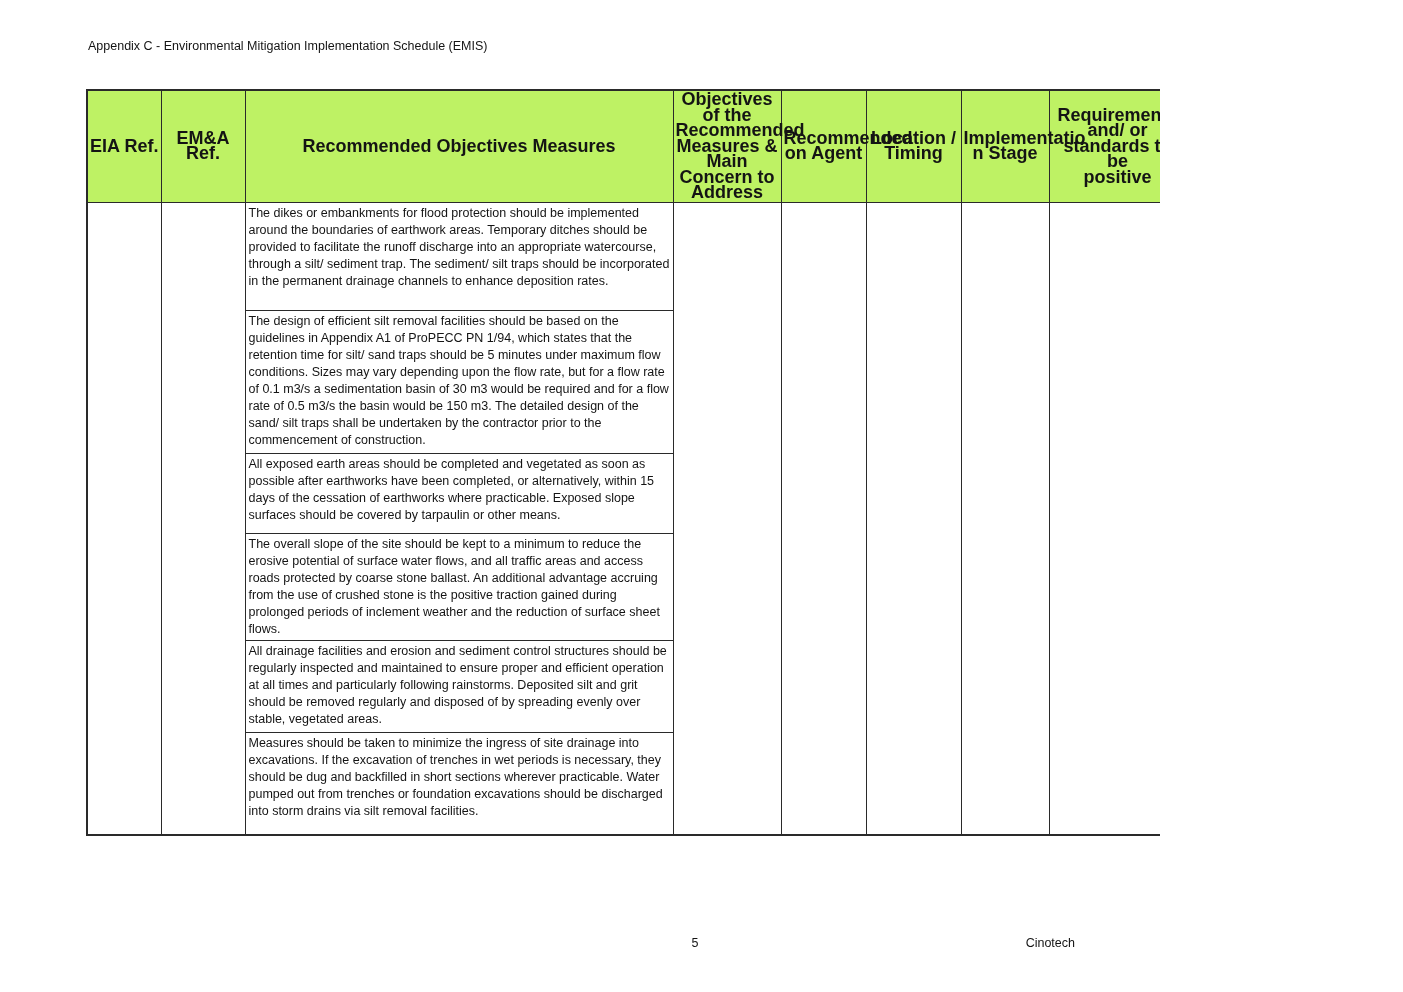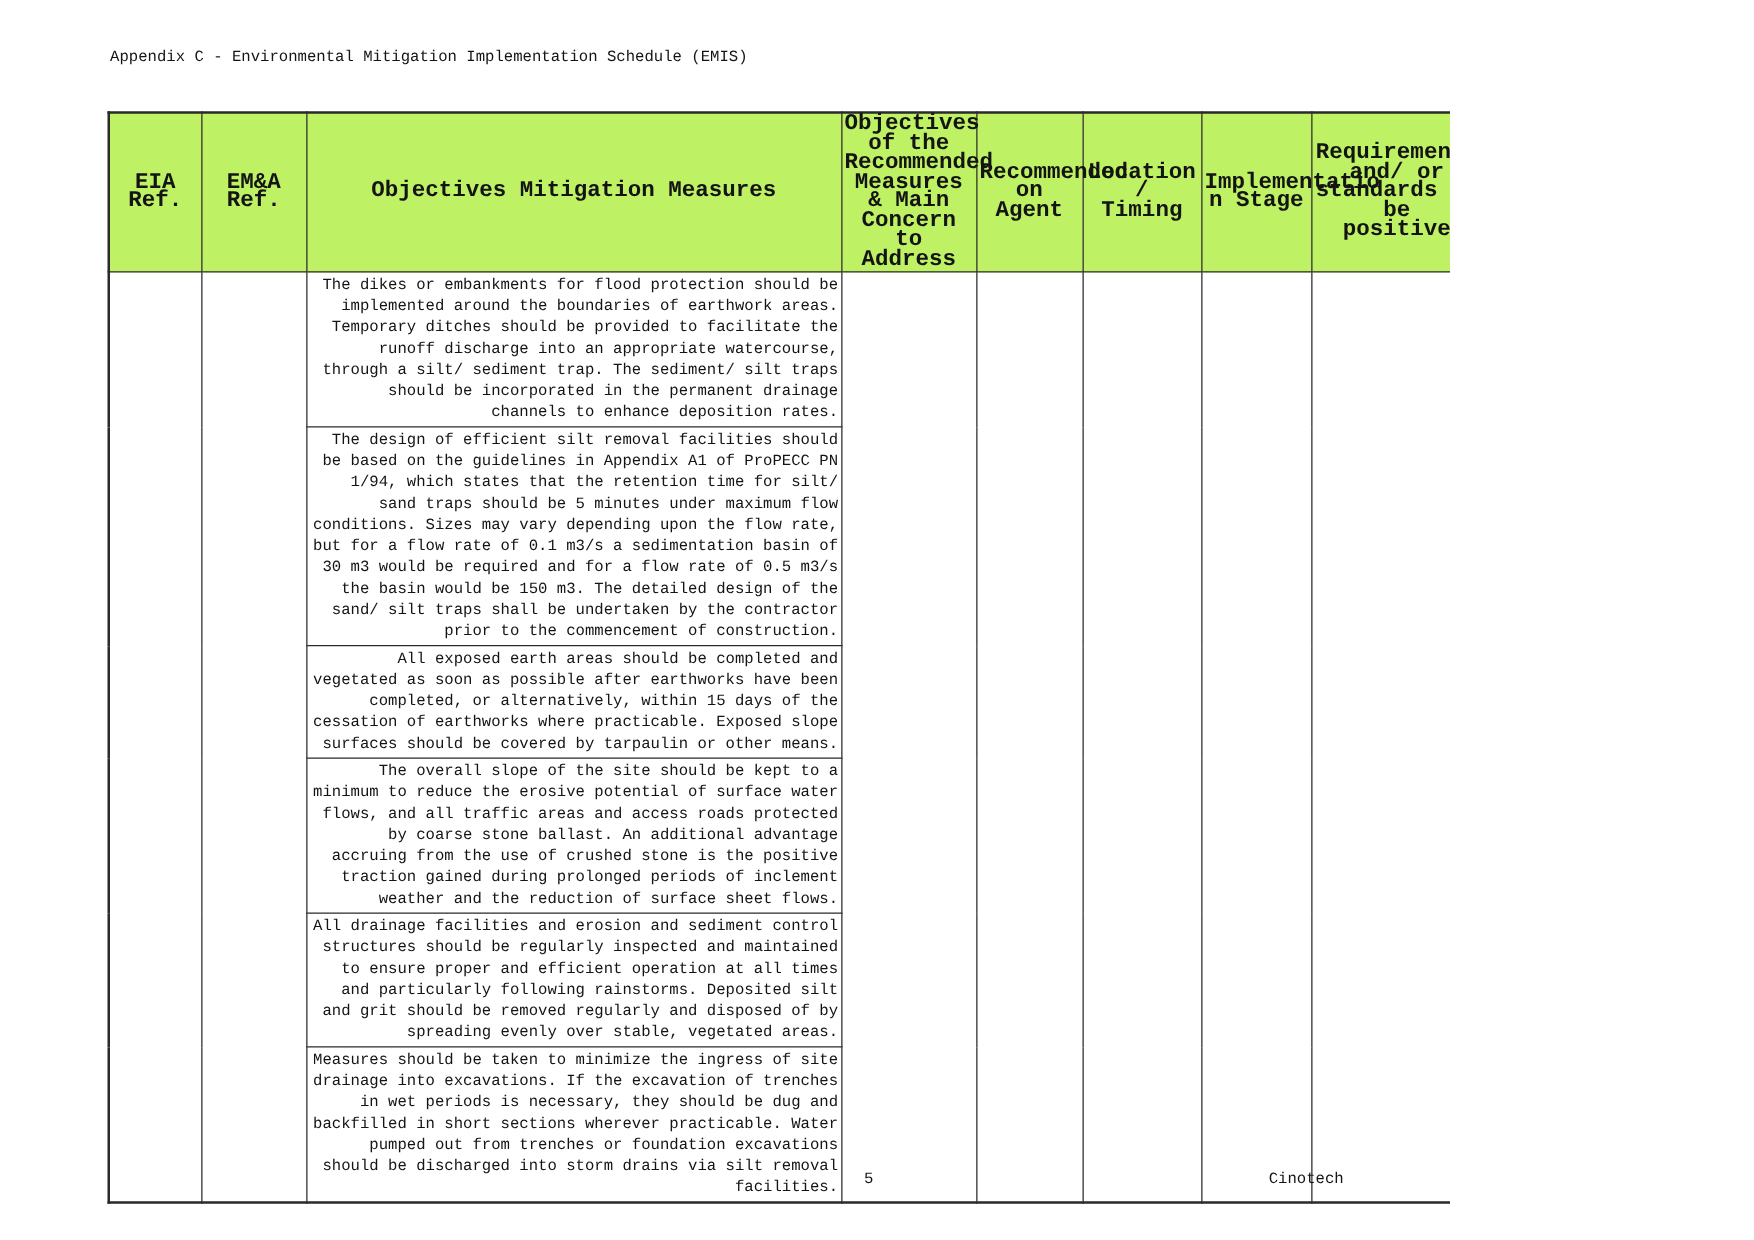--- a/index.html
+++ b/index.html
@@ -2,21 +2,21 @@
 <html><head>
 <meta charset="utf-8">
 <style>
   * { margin: 0; padding: 0; box-sizing: border-box; }
   html, body { background: #ffffff; }
   .page {
     position: relative;
     width: 1160px;
     height: 992px;
     background: #ffffff;
-    font-family: Liberation Mono, monospace;
+    font-family: Liberation Sans, sans-serif;
     color: #141414;
     overflow: hidden;
   }
   .doc-title {
     position: absolute;
     left: 88px;
     top: 39px;
     font-size: 12.5px;
     white-space: nowrap;
   }
@@ -45,21 +45,21 @@
   }
   .emis-table tbody tr.row-1 { height: 108px; }
   .emis-table tbody tr.row-2 { height: 143px; }
   .emis-table tbody tr.row-3 { height: 80px; }
   .emis-table tbody tr.row-4 { height: 103px; }
   .emis-table tbody tr.row-5 { height: 92px; }
   .emis-table tbody tr.row-6 { height: 103px; }
   td.measure-cell {
     font-size: 12.5px;
     line-height: 17px;
-    text-align: right;
+    text-align: left;
     vertical-align: top;
     padding: 2px 2px 2px 3px;
   }
   td.status-cell {
     font-size: 12px;
     text-align: center;
     vertical-align: top;
     padding-top: 4px;
   }
   td.empty-cell { background: #ffffff; }
@@ -95,21 +95,21 @@
       <col style="width:85px">
       <col style="width:95px">
       <col style="width:88px">
       <col style="width:137px">
       <col style="width:119px">
     </colgroup>
     <thead>
       <tr>
         <th>EIA Ref.</th>
         <th>EM&amp;A Ref.</th>
-        <th>Objectives Mitigation Measures</th>
+        <th>Recommended Objectives Measures</th>
         <th>Objectives of the
 Recommended
 Measures &amp; Main
 Concern to
 Address</th>
         <th>Recommended
 on Agent</th>
         <th>Location /
 Timing</th>
         <th>Implementatio

